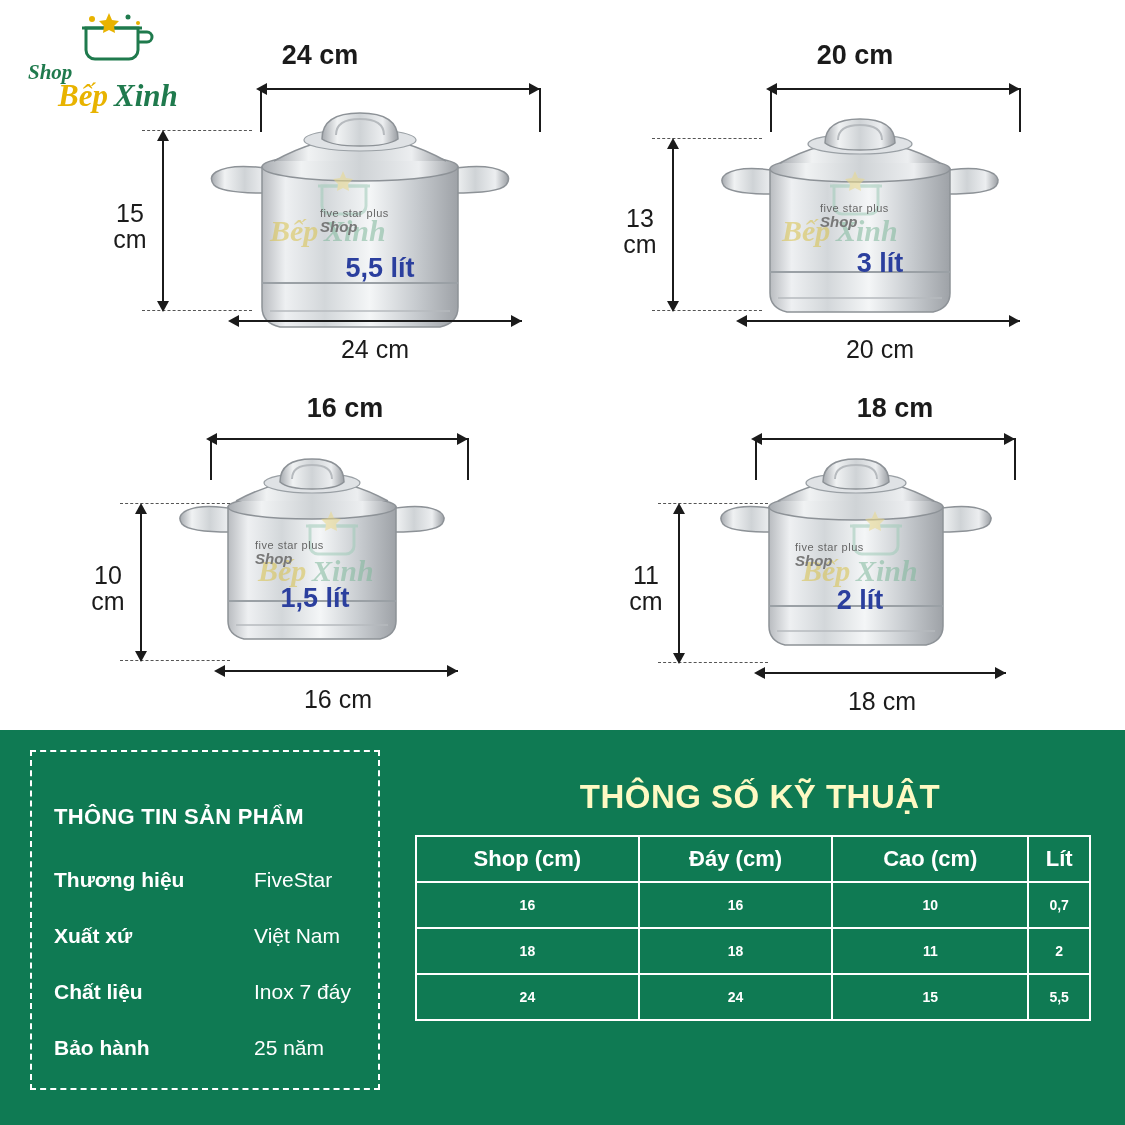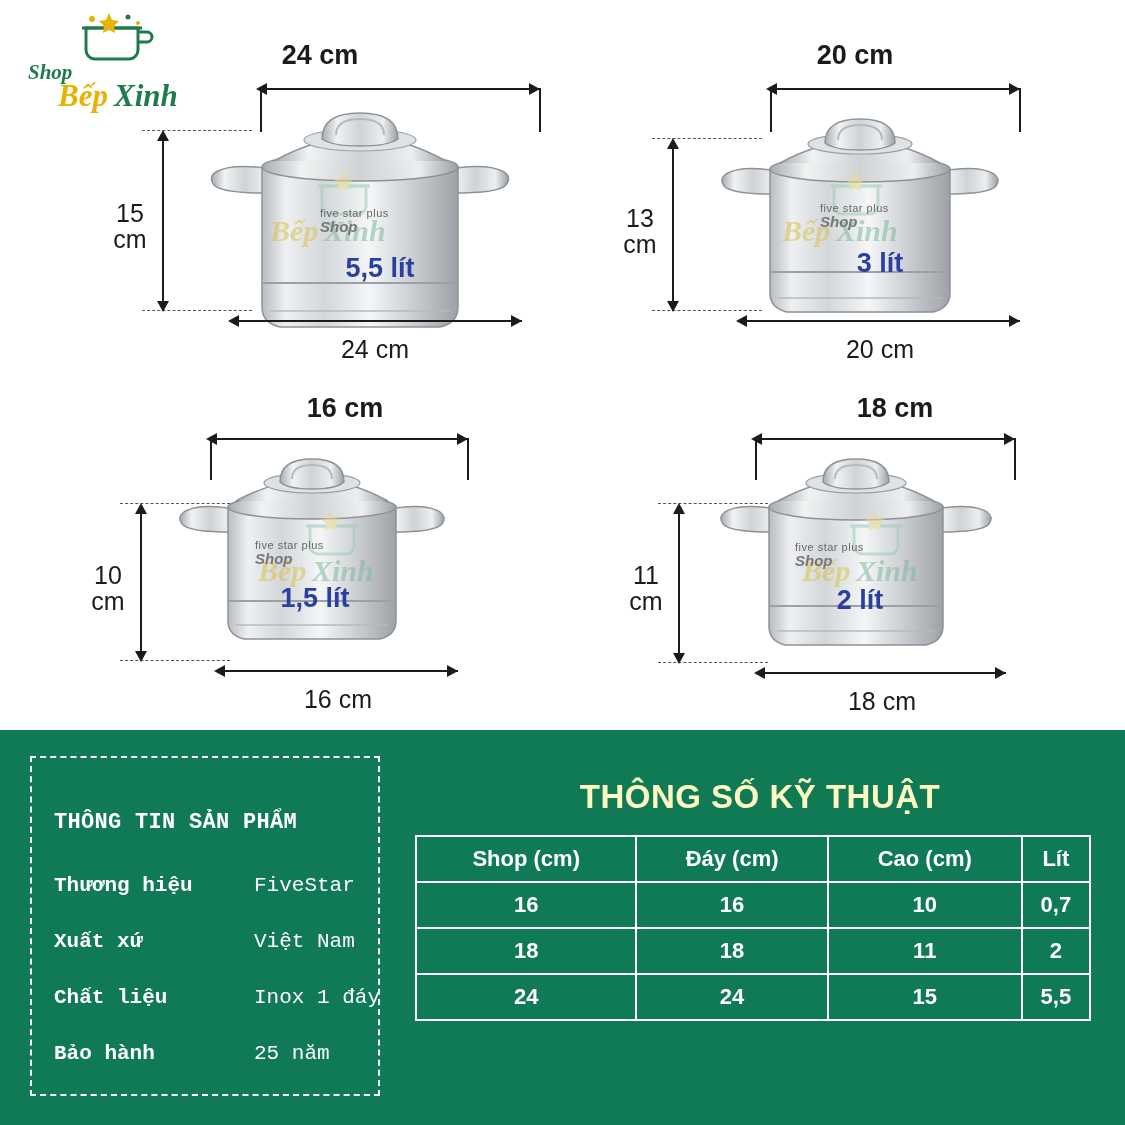--- a/index.html
+++ b/index.html
@@ -189,26 +189,25 @@
     position: absolute;
     left: 0;
     top: 730px;
     width: 1125px;
     height: 395px;
     background: #0f7a53;
   }
   .info-left {
     position: absolute;
     left: 30px;
-    top: 26px;
+    top: 20px;
     width: 350px;
     height: 340px;
     border: 2px dashed #ffffff;
     box-sizing: border-box;
-    font-family: Liberation Mono, monospace;
   }
   .info-left h3 {
     margin: 0;
     position: absolute;
     left: 22px;
     top: 52px;
     font-size: 22px;
     font-weight: bold;
     color: #ffffff;
     letter-spacing: .3px;
@@ -233,21 +232,21 @@
     left: 415px;
     top: 105px;
     width: 676px;
     border-collapse: collapse;
     color: #ffffff;
   }
   table.spec-table th,
   table.spec-table td {
     border: 2px solid #ffffff;
     text-align: center;
-    font-size: 22px;
+    font-size: 14px;
     height: 42px;
     font-weight: bold;
   }
   table.spec-table th { font-size: 22px; }
   table.spec-table td { font-weight: bold; }
 </style>
 </head>
 <body>
 
 <div class="logo">
@@ -580,21 +579,21 @@
     <div class="spec-row" style="top:116px; width:310px;">
       <span class="spec-key">Thương hiệu</span>
       <span class="spec-val">FiveStar</span>
     </div>
     <div class="spec-row" style="top:172px; width:310px;">
       <span class="spec-key">Xuất xứ</span>
       <span class="spec-val">Việt Nam</span>
     </div>
     <div class="spec-row" style="top:228px; width:310px;">
       <span class="spec-key">Chất liệu</span>
-      <span class="spec-val">Inox 1 đáy</span>
+      <span class="spec-val">Inox 7 đáy</span>
     </div>
     <div class="spec-row" style="top:284px; width:310px;">
       <span class="spec-key">Bảo hành</span>
       <span class="spec-val">25 năm</span>
     </div>
   </div>
 
   <div class="table-title">THÔNG SỐ KỸ THUẬT</div>
 
   <table class="spec-table">

